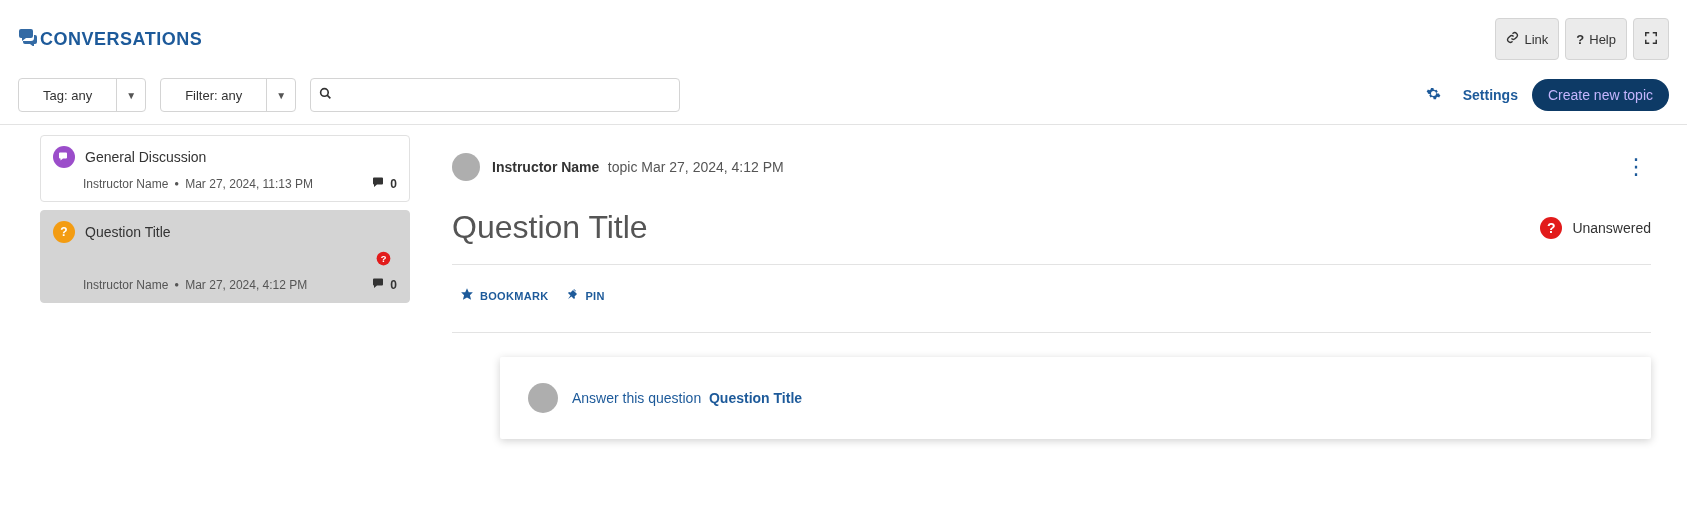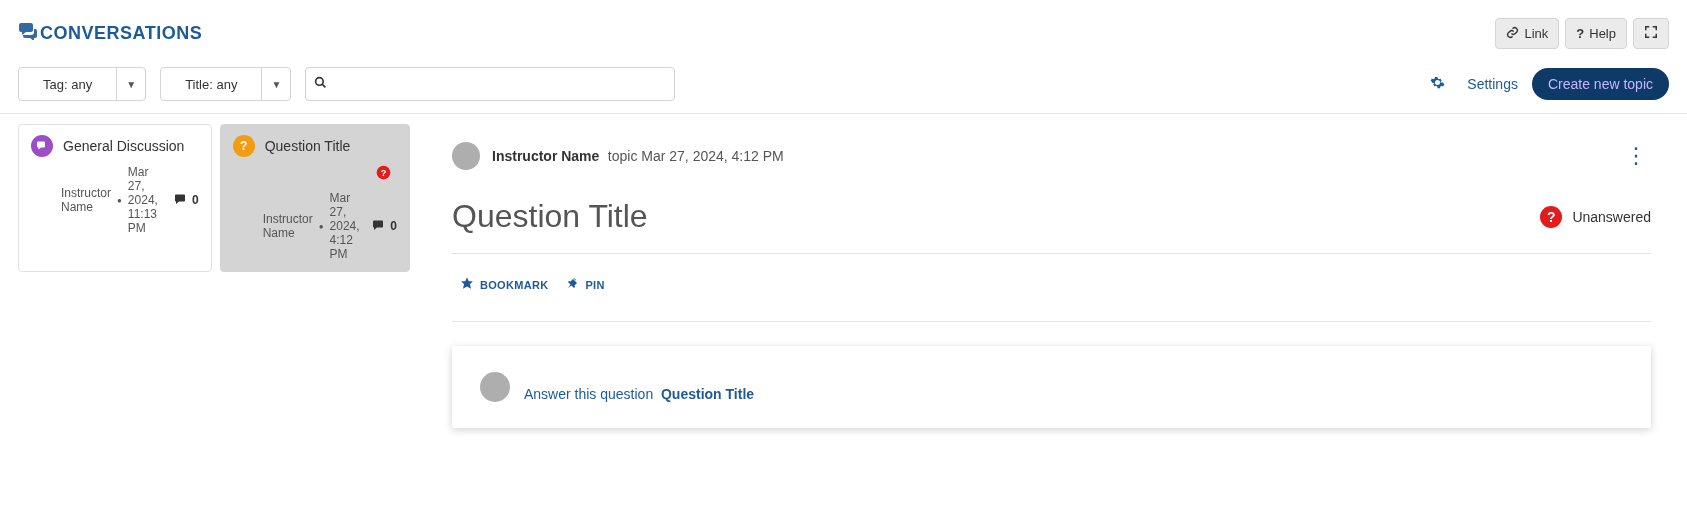--- a/index.html
+++ b/index.html
@@ -10,21 +10,21 @@
     display: flex; align-items: center; justify-content: space-between;
     padding: 18px 18px 10px 18px;
   }
   .header-left { display: flex; align-items: center; gap: 2px; }
   .conv-icon { color: #1d5a9a; font-size: 20px; }
   .conv-title { color: #1d5a9a; font-weight: 700; font-size: 18px; letter-spacing: 0.5px; }
 
   .header-right { display: flex; gap: 6px; }
   .gray-btn {
     background: #ebebeb; border: 1px solid #d4d4d4; border-radius: 4px;
-    padding: 6px 10px; font-size: 13px; display: flex; align-items: center; gap: 5px;
+    padding: 12px 10px; font-size: 13px; display: flex; align-items: center; gap: 5px;
     color: #333; cursor: pointer;
   }
   .gray-btn-icon { font-size: 13px; }
 
   
   .toolbar-row {
     display: flex; align-items: center; padding: 8px 18px 12px 18px; gap: 14px;
     border-bottom: 1px solid #e3e3e3;
   }
   .dropdown {
@@ -40,36 +40,36 @@
     font-size: 10px; color: #555;
   }
   .search-box {
     display: flex; align-items: center; border: 1px solid #d4d4d4; border-radius: 4px;
     height: 34px; width: 370px; padding: 0 8px; gap: 6px;
   }
   .search-icon { color: #555; font-size: 13px; }
   .search-input { border: none; outline: none; flex: 1; font-size: 13px; }
 
   .toolbar-spacer { flex: 1; }
-  .settings-link { display: flex; align-items: center; gap: 22px; color: #1d5a9a; font-size: 14px; font-weight: 400; cursor: pointer; }
+  .settings-link { display: flex; align-items: center; gap: 22px; color: #1d5a9a; font-size: 14px; font-weight: 700; cursor: pointer; }
   .create-btn {
     background: #0d3a66; color: #c4b5fd; border: none; border-radius: 16px;
     padding: 8px 16px; font-size: 14px; cursor: pointer;
   }
 
   
   .body-row { display: flex; }
   .sidebar { width: 416px; }
   .all-topics {
     background: #d1d1d1; padding: 10px 12px; display: flex; align-items: center;
     gap: 10px; font-size: 12px; font-weight: 700; color: #1d5a9a; cursor: pointer;
   }
   .all-topics-chevron { font-size: 14px; }
 
-  .topic-list { padding: 10px 6px 0 18px; display: flex; flex-direction: row; gap: 8px; }
+  .topic-list { padding: 10px 6px 0 18px; display: flex; flex-direction: column; gap: 8px; margin-left: 22px; }
   .topic-card {
     border: 1px solid #e1e1e1; border-radius: 4px; padding: 10px 12px;
     display: flex; flex-direction: column; gap: 8px; cursor: pointer;
   }
   .topic-card.selected { background: #d4d4d4; border-color: #d4d4d4; }
   .topic-top { display: flex; align-items: center; gap: 10px; }
   .topic-icon {
     width: 22px; height: 22px; border-radius: 50%; display: flex;
     align-items: center; justify-content: center; color: #fff; font-size: 12px; font-weight: 700;
   }
@@ -104,21 +104,21 @@
 
   .divider { border: none; border-top: 1px solid #e3e3e3; margin: 18px 0; }
 
   .actions-row { display: flex; align-items: center; gap: 19px; padding: 4px 0 10px 8px; }
   .action { display: flex; align-items: center; gap: 6px; color: #1d5a9a; font-size: 11px; font-weight: 600; cursor: pointer; letter-spacing: 0.3px; }
   .action-icon { font-size: 14px; }
 
   .answer-card {
     margin-top: 24px; border-radius: 2px; padding: 26px 28px;
     box-shadow: 0 2px 8px rgba(0,0,0,0.18);
-    display: flex; align-items: flex-end; gap: 14px; background: #fff;
+    display: flex; align-items: center; gap: 14px; background: #fff; margin-left: 48px;
   }
   .answer-text { font-size: 14px; color: #1d5a9a; }
   .answer-title { font-weight: 700; color: #1d5a9a; }
 </style>
 </head>
 <body>
 
 <div class="header-row">
   <div class="header-left">
     <span class="conv-icon">
@@ -151,21 +151,21 @@
     </button>
   </div>
 </div>
 
 <div class="toolbar-row">
   <div class="dropdown">
     <div class="dropdown-label">Tag: any</div>
     <div class="dropdown-caret">▼</div>
   </div>
   <div class="dropdown">
-    <div class="dropdown-label">Title: any</div>
+    <div class="dropdown-label">Filter: any</div>
     <div class="dropdown-caret">▼</div>
   </div>
   <div class="search-box">
     <span class="search-icon">
       <svg width="13" height="13" viewBox="0 0 24 24" fill="none" stroke="#333" stroke-width="3">
           <circle cx="10" cy="10" r="7"></circle>
           <line x1="21" y1="21" x2="15" y2="15"></line>
         </svg>
     </span>
     <input class="search-input" placeholder="" style="">

